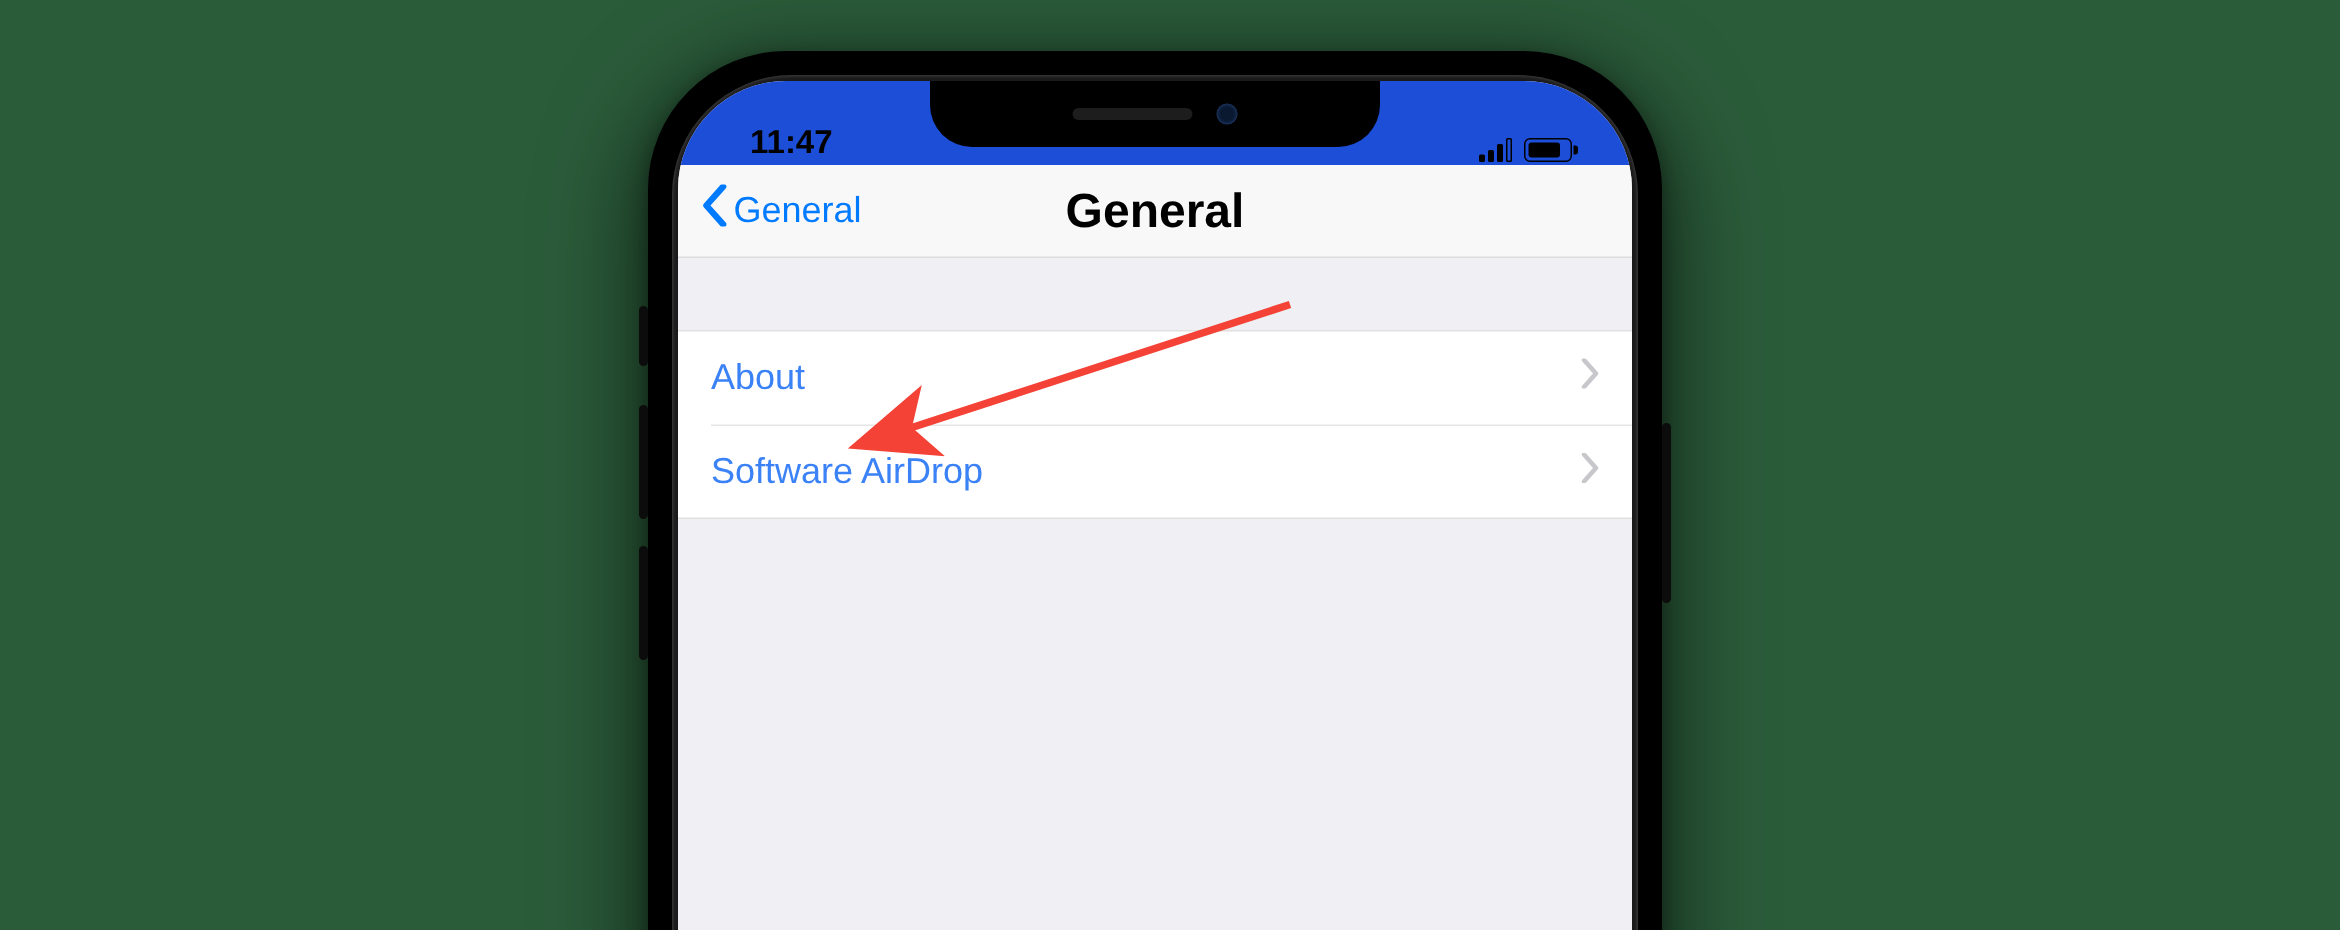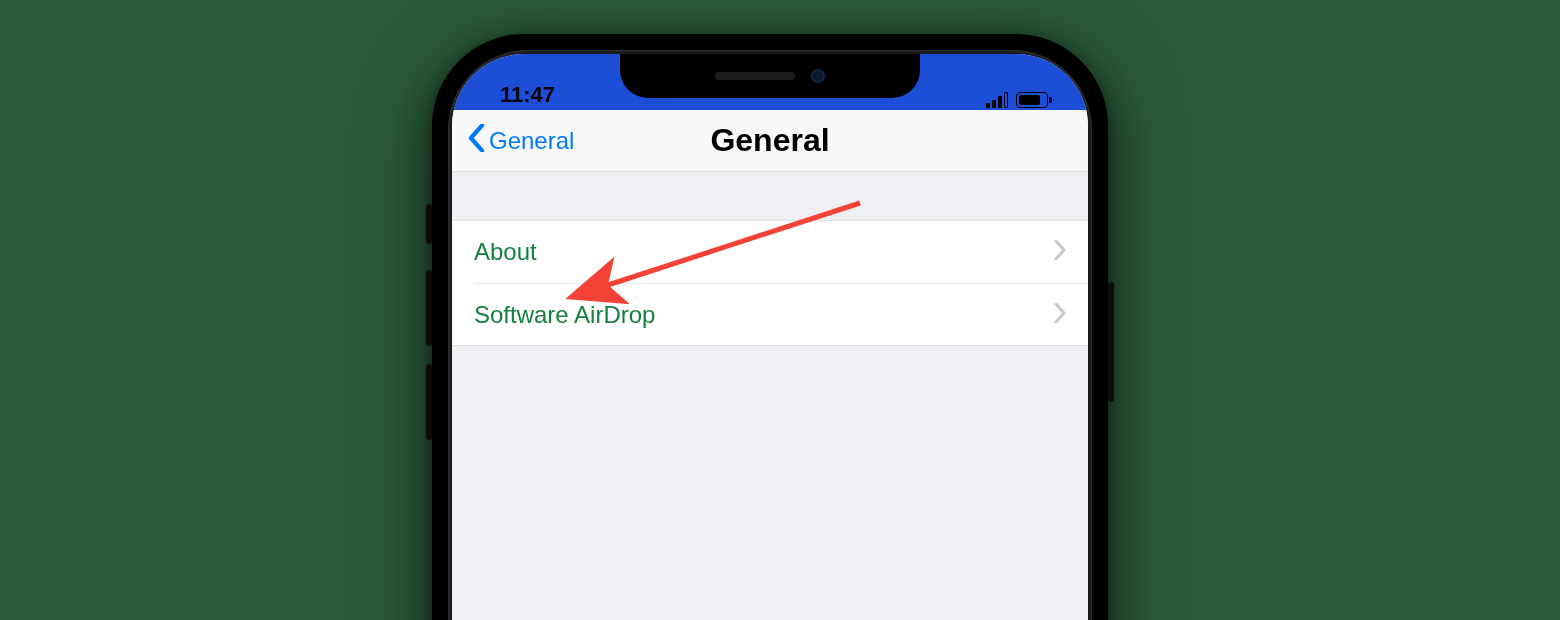--- a/index.html
+++ b/index.html
@@ -159,21 +159,21 @@
     font-size:32px;font-weight:600;
     pointer-events:none;
   }
 
   
   .group-spacer{height:48px;background:#efeff4}
   .group{background:#fff;border-top:1px solid #e0e0e0;border-bottom:1px solid #e0e0e0}
   .row{
     display:flex;align-items:center;justify-content:space-between;
     height:62px;padding:0 22px;
-    font-size:24px;color:#15803d;
+    font-size:24px;color:#3b82f6;
   }
   .row + .row{border-top:1px solid #e6e6e6;margin-left:22px;padding-left:0}
   .chev{color:#c7c7cc}
   .chev svg{width:12px;height:20px}
 
   
   .arrow-overlay{
     position:absolute;
     inset:0;
     pointer-events:none;

